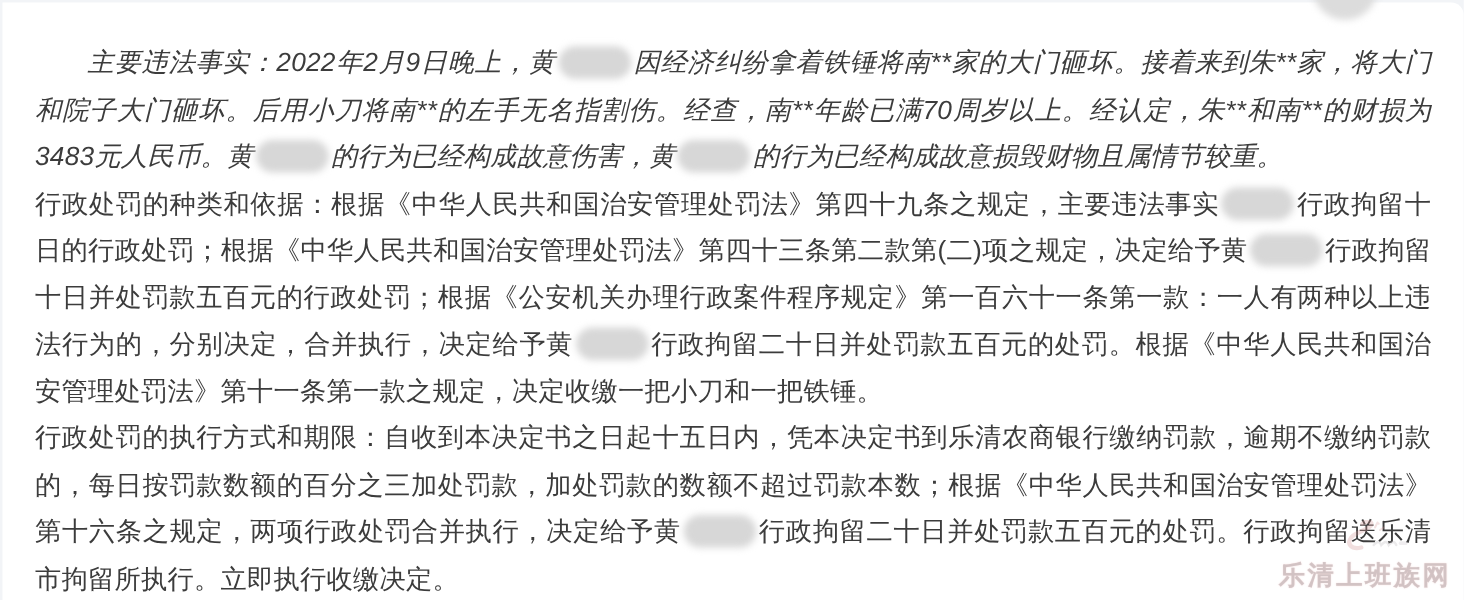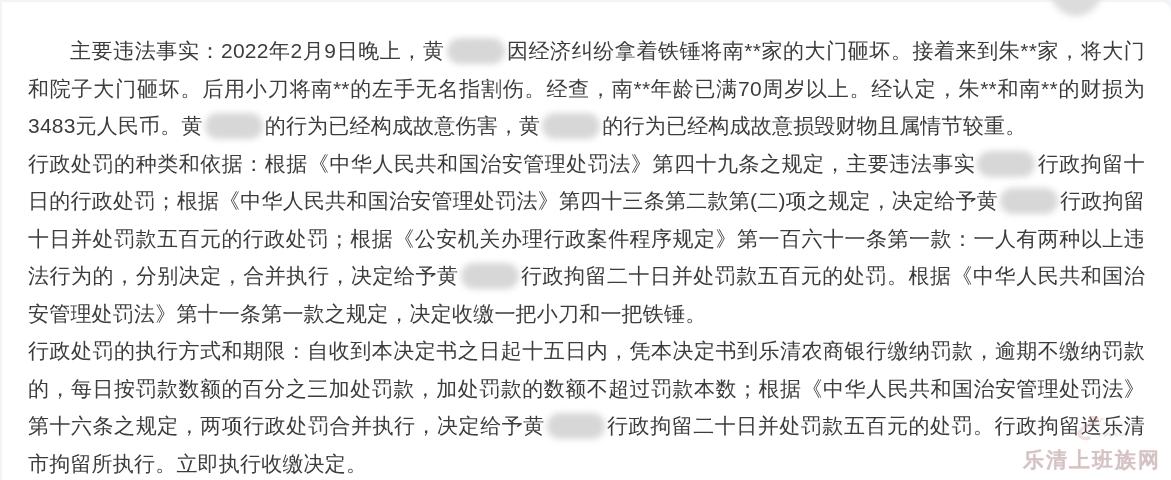--- a/index.html
+++ b/index.html
@@ -16,21 +16,21 @@
   }
   .doc{
     position:absolute;left:26px;right:26px;top:30px;
     color:#3c3c3c;
     font-size:21px;
     line-height:37.5px;
     text-align:justify;
     letter-spacing:0.2px;
   }
   .para{margin:0;}
-  .para.indent{text-indent:42px;}
+  .para.indent{text-indent:42px;font-style:italic;}
   .redacted{
     display:inline-block;
     width:58px;height:26px;
     background:#d7d7d7;
     border-radius:14px;
     vertical-align:-6px;
     filter:blur(3px);
     margin:0 2px;
   }
   

